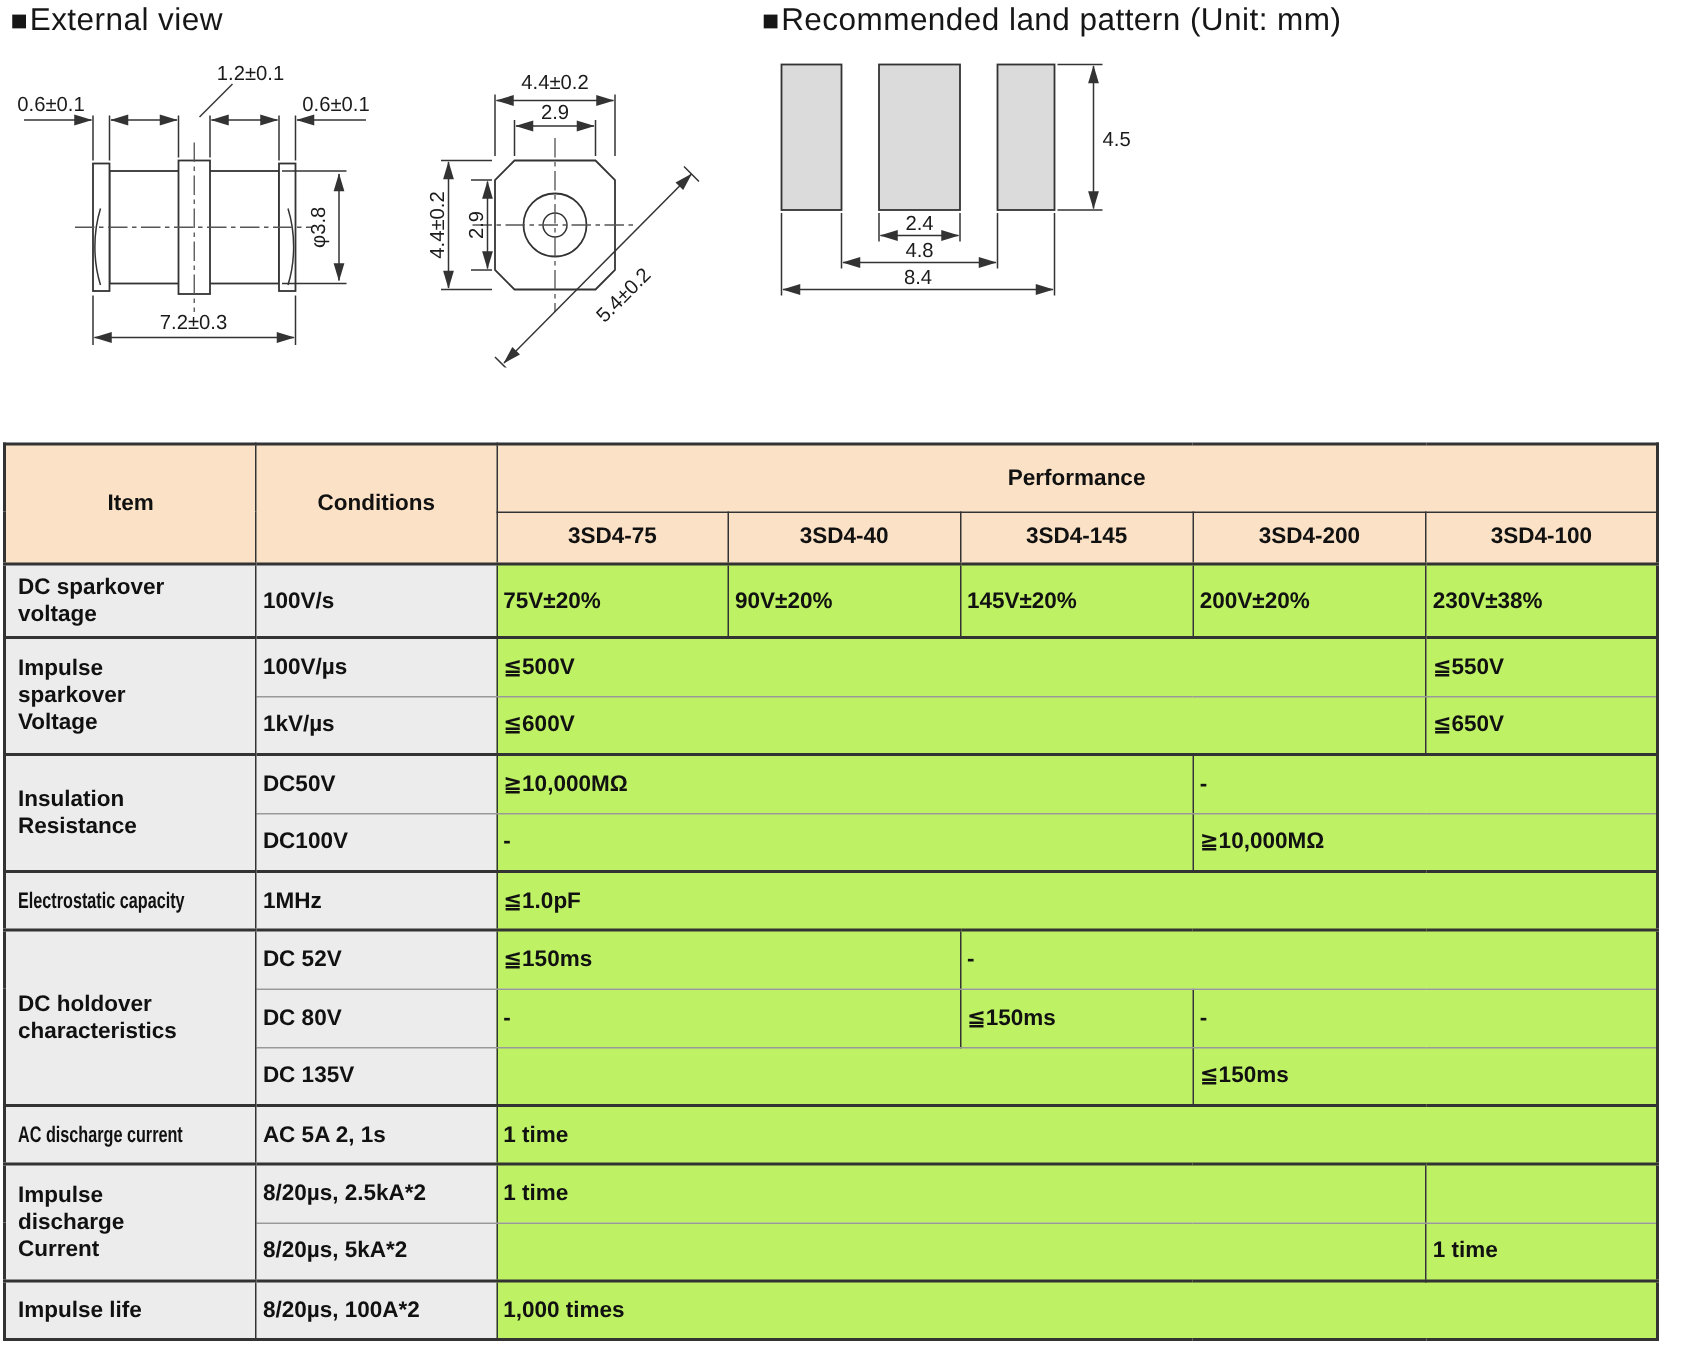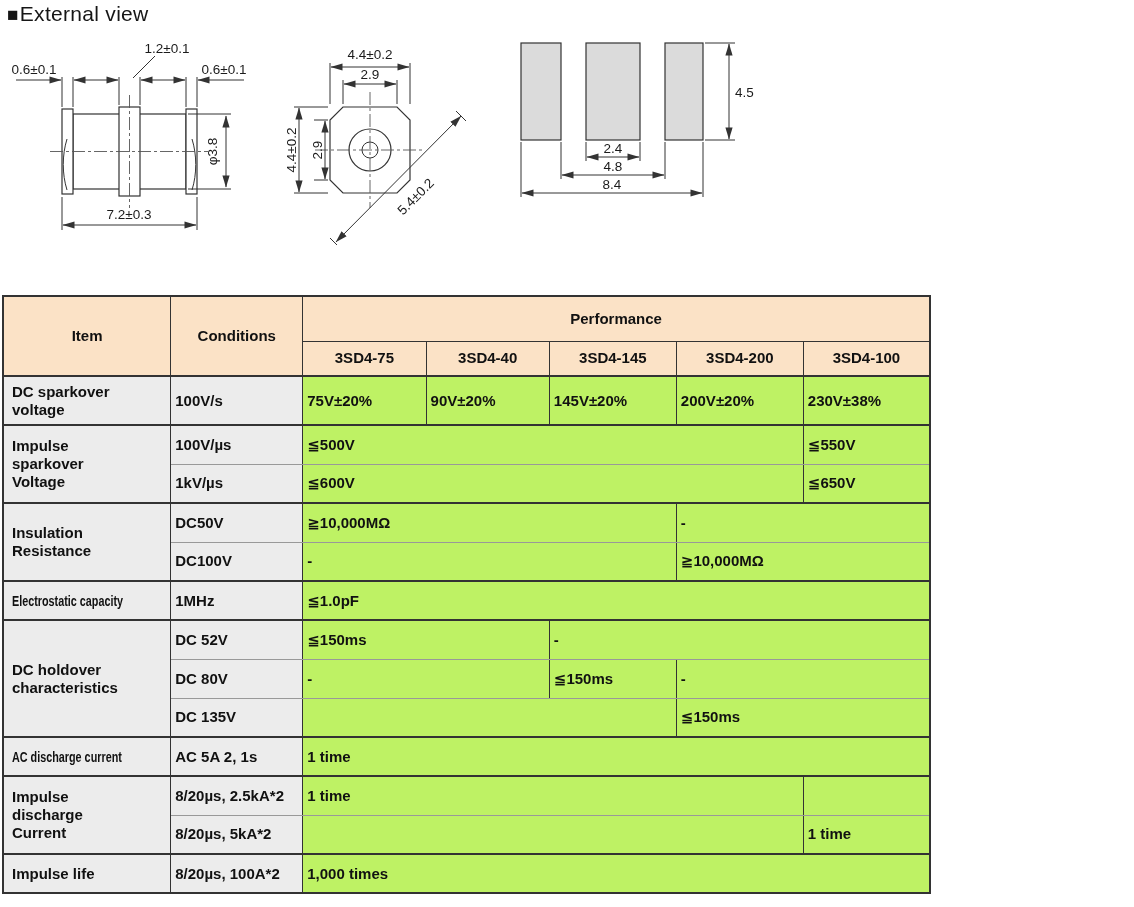--- a/index.html
+++ b/index.html
@@ -1,17 +1,17 @@
 <!DOCTYPE html>
 <html><head>
 <meta charset="utf-8">
 <style>
   html,body{margin:0;padding:0;background:#fff;}
   body{width:1134px;height:907px;font-family:"Liberation Sans","DejaVu Sans",sans-serif;}
-  .page{position:relative;width:931px;height:907px;overflow:hidden;background:#fff;}
+  .page{position:relative;width:1106px;height:907px;overflow:hidden;background:#fff;}
 
   .section-title{position:absolute;font-size:21px;color:#161616;letter-spacing:.3px;white-space:nowrap;}
   .section-title .mark{font-size:19px;margin-right:1px;}
 
   svg text{font-family:"Liberation Sans","DejaVu Sans",sans-serif;font-size:13.5px;fill:#1b1b1b;}
   .sv{position:absolute;}
 
   table{position:absolute;left:2px;top:295px;border-collapse:collapse;table-layout:fixed;
         border:2px solid #333;}
   th,td{border-left:1px solid #333;border-right:1px solid #333;
@@ -35,20 +35,23 @@
   <svg width="0" height="0" style="position:absolute">
     <defs>
       <marker id="ar" markerUnits="userSpaceOnUse" markerWidth="13" markerHeight="9" refX="12" refY="4.5" orient="auto-start-reverse">
         <path d="M0.5,0.9 L12.5,4.5 L0.5,8.1 Z" fill="#333"></path>
       </marker>
     </defs>
   </svg>
 
   <div class="section-title" style="left:7px;top:2px;">
     <span class="mark">■</span><span>External view</span>
+  </div>
+  <div class="section-title" style="left:508px;top:2px;">
+    <span class="mark">■</span><span>Recommended land pattern (Unit: mm)</span>
   </div>
   <div class="section-title" style="left:6px;top:264px;margin-top:36px;">
     <span class="mark">■</span><span>Characteristics</span>
   </div>
 
   <svg class="sv" style="left:0;top:35px;" width="270" height="210" viewBox="0 0 270 210">
     <g stroke="#333" stroke-width="1.2" fill="#fff">
       <rect x="73" y="79" width="113" height="75"></rect>
       <rect x="62" y="74" width="11" height="85"></rect>
       <rect x="186" y="74" width="11" height="85"></rect>

